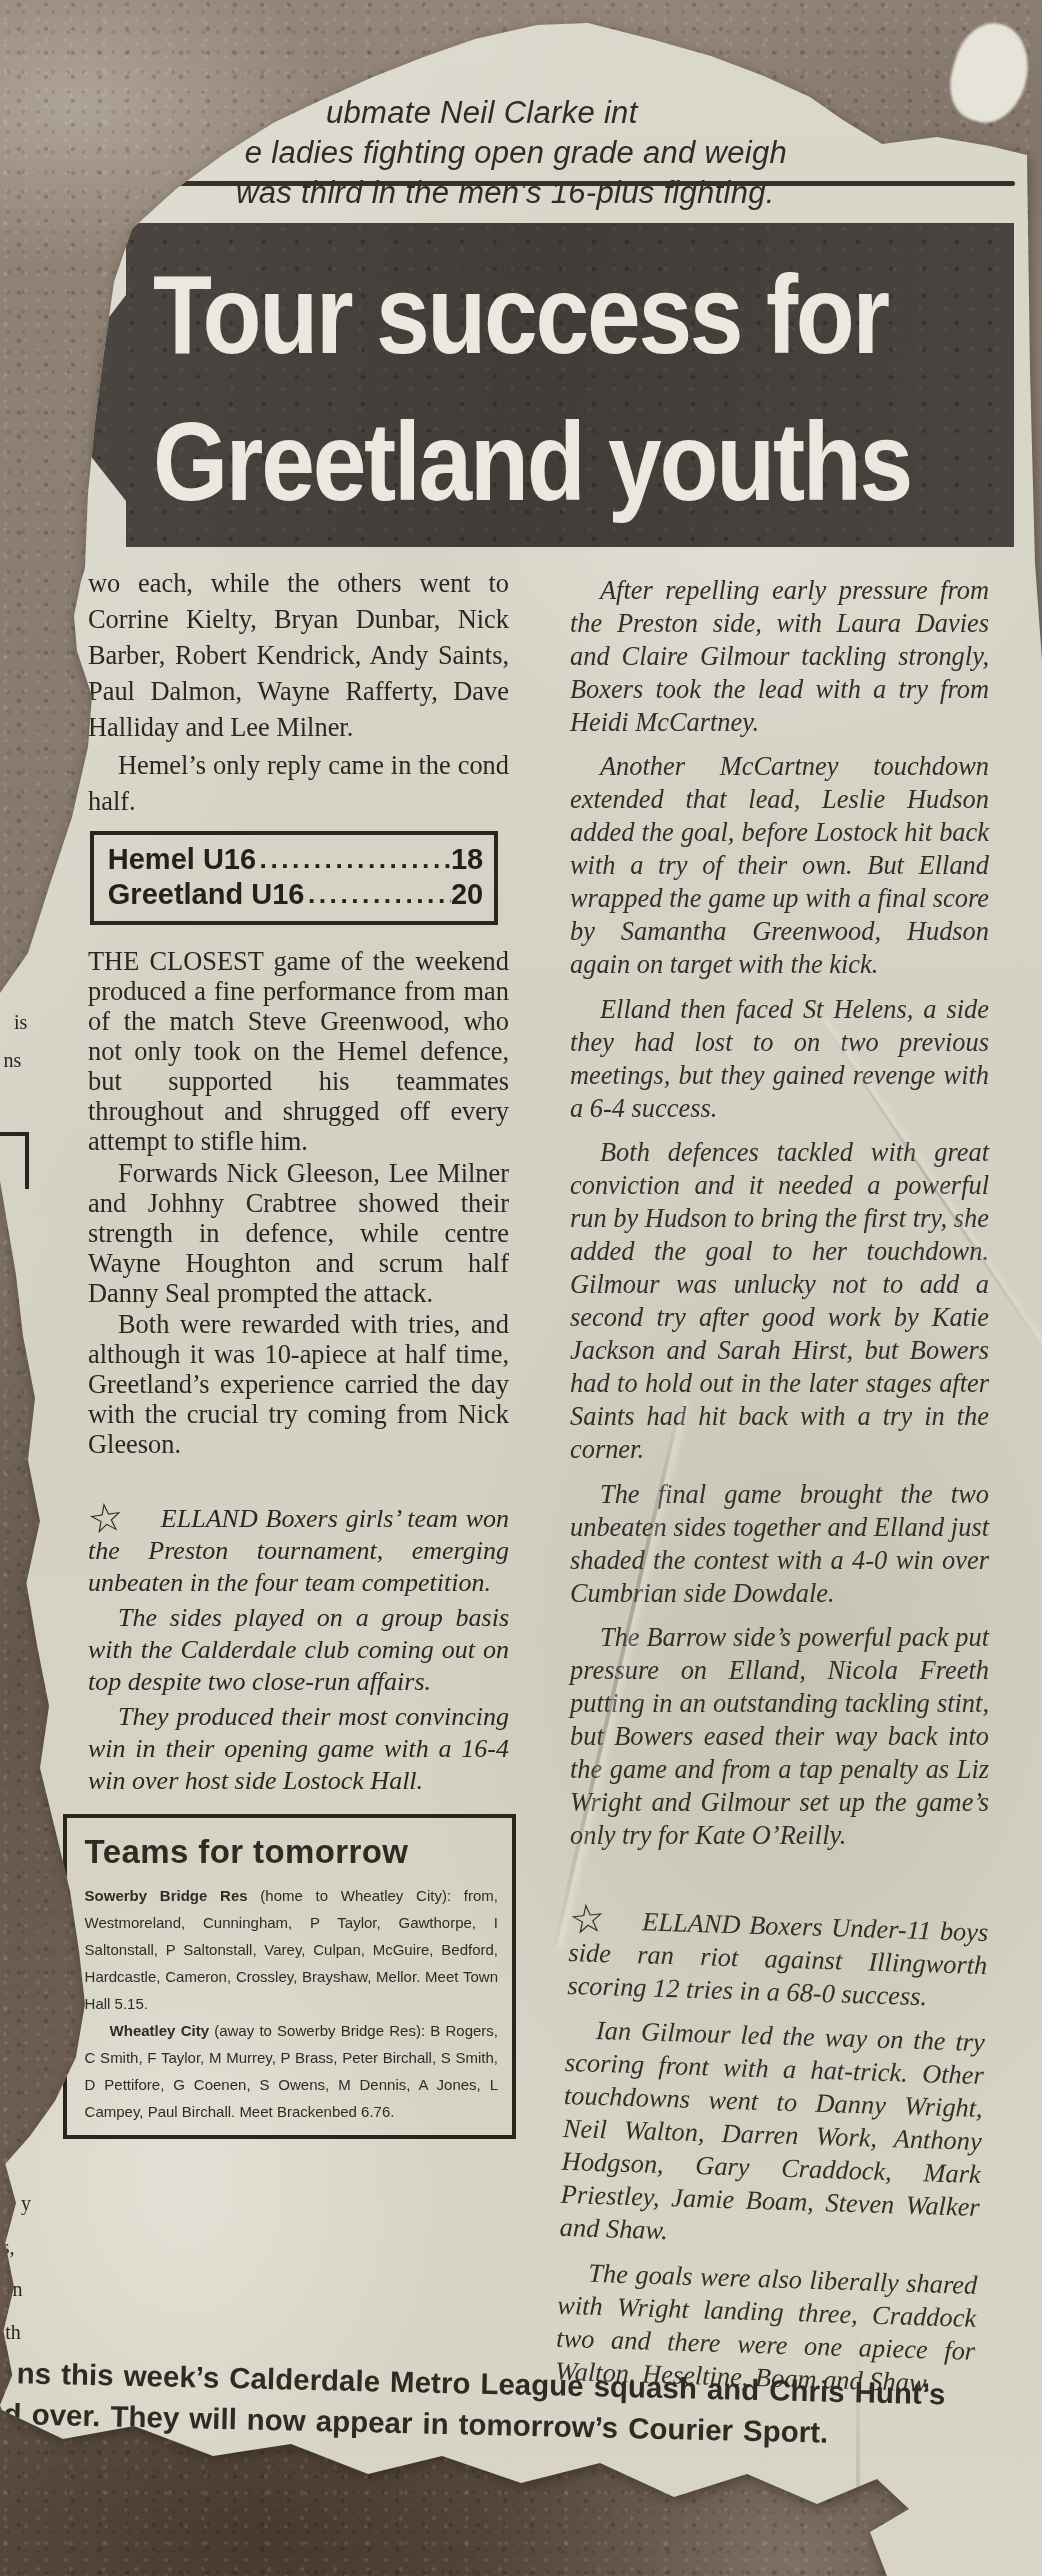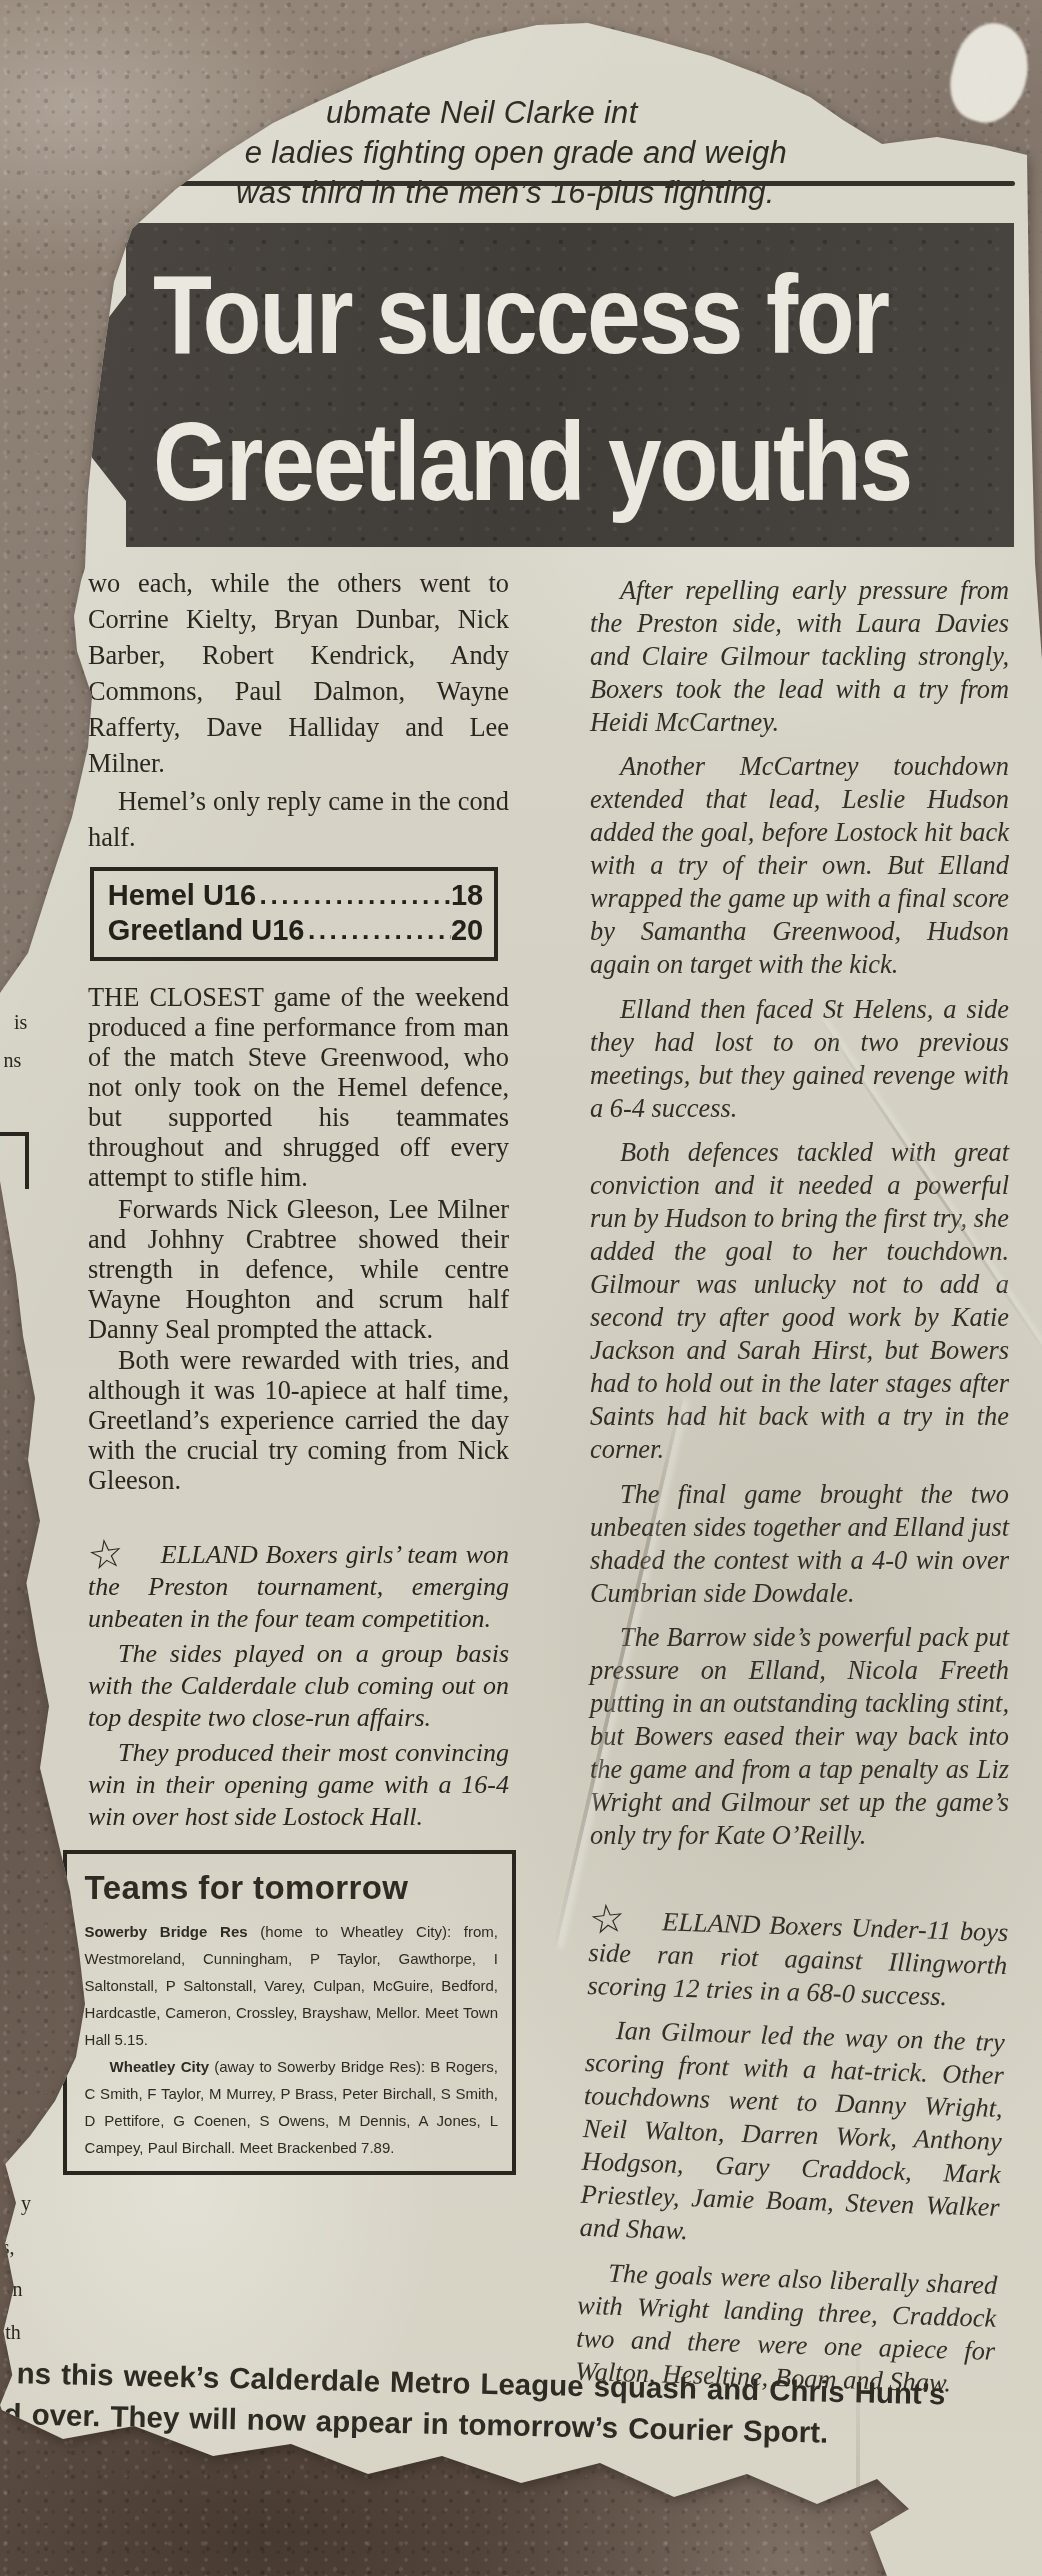--- a/index.html
+++ b/index.html
@@ -74,21 +74,21 @@
   .headline{padding:19.4px 0 0 123px;
     font-family:"Liberation Sans","DejaVu Sans",sans-serif;font-weight:700;
     font-size:111px;line-height:147px;letter-spacing:-2.6px;color:#eae8df;
     transform:scaleX(.87);transform-origin:left top;white-space:nowrap;}
 
   .col{position:absolute;color:#2b2620;text-align:justify;}
   .col p{margin:0 0 1.8px 0;}
   .col-left{left:88px;top:565px;width:421px;font-size:26.4px;line-height:30px;}
   .col-left p.loose{line-height:36px;}
   .ind{text-indent:30px;}
-  .col-right{left:590px;top:574px;width:419px;font-size:26.4px;line-height:33px;color:#332e27;}
+  .col-right{left:570px;top:574px;width:419px;font-size:26.4px;line-height:33px;color:#332e27;}
   .col-right p{font-style:italic;margin:0 0 11.4px 0;text-indent:30px;}
 
   .score-box{margin:12.3px 0 21px 1.8px;width:408px;box-sizing:border-box;
     border:4.4px solid #29251f;padding:7px 10.6px 8.8px 14px;
     font-family:"Liberation Sans","DejaVu Sans",sans-serif;font-weight:700;
     font-size:29px;line-height:35px;color:#24201a;}
   .score-row{display:flex;align-items:flex-end;}
   .score-row .team{white-space:nowrap;}
   .score-row .dots{flex:1;overflow:hidden;white-space:nowrap;letter-spacing:3.5px;font-size:26.4px;padding:0 3.5px;}
   .score-row .pts{white-space:nowrap;}
@@ -143,21 +143,21 @@
     <div class="rule"></div>
 
     <div class="headline-block">
       <div class="headline">
         <div>Tour success for</div>
         <div>Greetland youths</div>
       </div>
     </div>
 
     <div class="col col-left">
-      <p class="loose">wo each, while the others went to Corrine Kielty, Bryan Dunbar, Nick Barber, Robert Kendrick, Andy Commons, Paul Dalmon, Wayne Rafferty, Dave Halliday and Lee Milner.</p>
+      <p class="loose">wo each, while the others went to Corrine Kielty, Bryan Dunbar, Nick Barber, Robert Kendrick, Andy Saints, Paul Dalmon, Wayne Rafferty, Dave Halliday and Lee Milner.</p>
       <p class="loose ind">Hemel’s only reply came in the cond half.</p>
 
       <div class="score-box">
         <div class="score-row">
           <span class="team">Hemel U16</span>
           <span class="dots">..................................</span>
           <span class="pts">18</span>
         </div>
         <div class="score-row">
           <span class="team">Greetland U16</span>
@@ -172,21 +172,21 @@
 
       <div class="girls">
         <p class="star-p"><span class="star">☆</span><span>ELLAND Boxers girls’ team won the Preston tournament, emerging unbeaten in the four team competition.</span></p>
         <p class="ind">The sides played on a group basis with the Calderdale club coming out on top despite two close-run affairs.</p>
         <p class="ind">They produced their most convincing win in their opening game with a 16-4 win over host side Lostock Hall.</p>
       </div>
 
       <div class="teams-box">
         <div class="tb-title">Teams for tomorrow</div>
         <p><b>Sowerby Bridge Res</b><span> (home to Wheatley City): from, Westmoreland, Cunningham, P Taylor, Gawthorpe, I Saltonstall, P Saltonstall, Varey, Culpan, McGuire, Bedford, Hardcastle, Cameron, Crossley, Brayshaw, Mellor. Meet Town Hall 5.15.</span></p>
-        <p class="tb-ind"><b>Wheatley City</b><span> (away to Sowerby Bridge Res): B Rogers, C Smith, F Taylor, M Murrey, P Brass, Peter Birchall, S Smith, D Pettifore, G Coenen, S Owens, M Dennis, A Jones, L Campey, Paul Birchall. Meet Brackenbed 7.89.</span></p>
+        <p class="tb-ind"><b>Wheatley City</b><span> (away to Sowerby Bridge Res): B Rogers, C Smith, F Taylor, M Murrey, P Brass, Peter Birchall, S Smith, D Pettifore, G Coenen, S Owens, M Dennis, A Jones, L Campey, Paul Birchall. Meet Brackenbed 6.76.</span></p>
       </div>
     </div>
 
     <div class="col col-right">
       <p>After repelling early pressure from the Preston side, with Laura Davies and Claire Gilmour tackling strongly, Boxers took the lead with a try from Heidi McCartney.</p>
       <p>Another McCartney touchdown extended that lead, Leslie Hudson added the goal, before Lostock hit back with a try of their own. But Elland wrapped the game up with a final score by Samantha Greenwood, Hudson again on target with the kick.</p>
       <p>Elland then faced St Helens, a side they had lost to on two previous meetings, but they gained revenge with a 6-4 success.</p>
       <p>Both defences tackled with great conviction and it needed a powerful run by Hudson to bring the first try, she added the goal to her touchdown. Gilmour was unlucky not to add a second try after good work by Katie Jackson and Sarah Hirst, but Bowers had to hold out in the later stages after Saints had hit back with a try in the corner.</p>
       <p>The final game brought the two unbeaten sides together and Elland just shaded the contest with a 4-0 win over Cumbrian side Dowdale.</p>
       <p>The Barrow side’s powerful pack put pressure on Elland, Nicola Freeth putting in an outstanding tackling stint, but Bowers eased their way back into the game and from a tap penalty as Liz Wright and Gilmour set up the game’s only try for Kate O’Reilly.</p>

